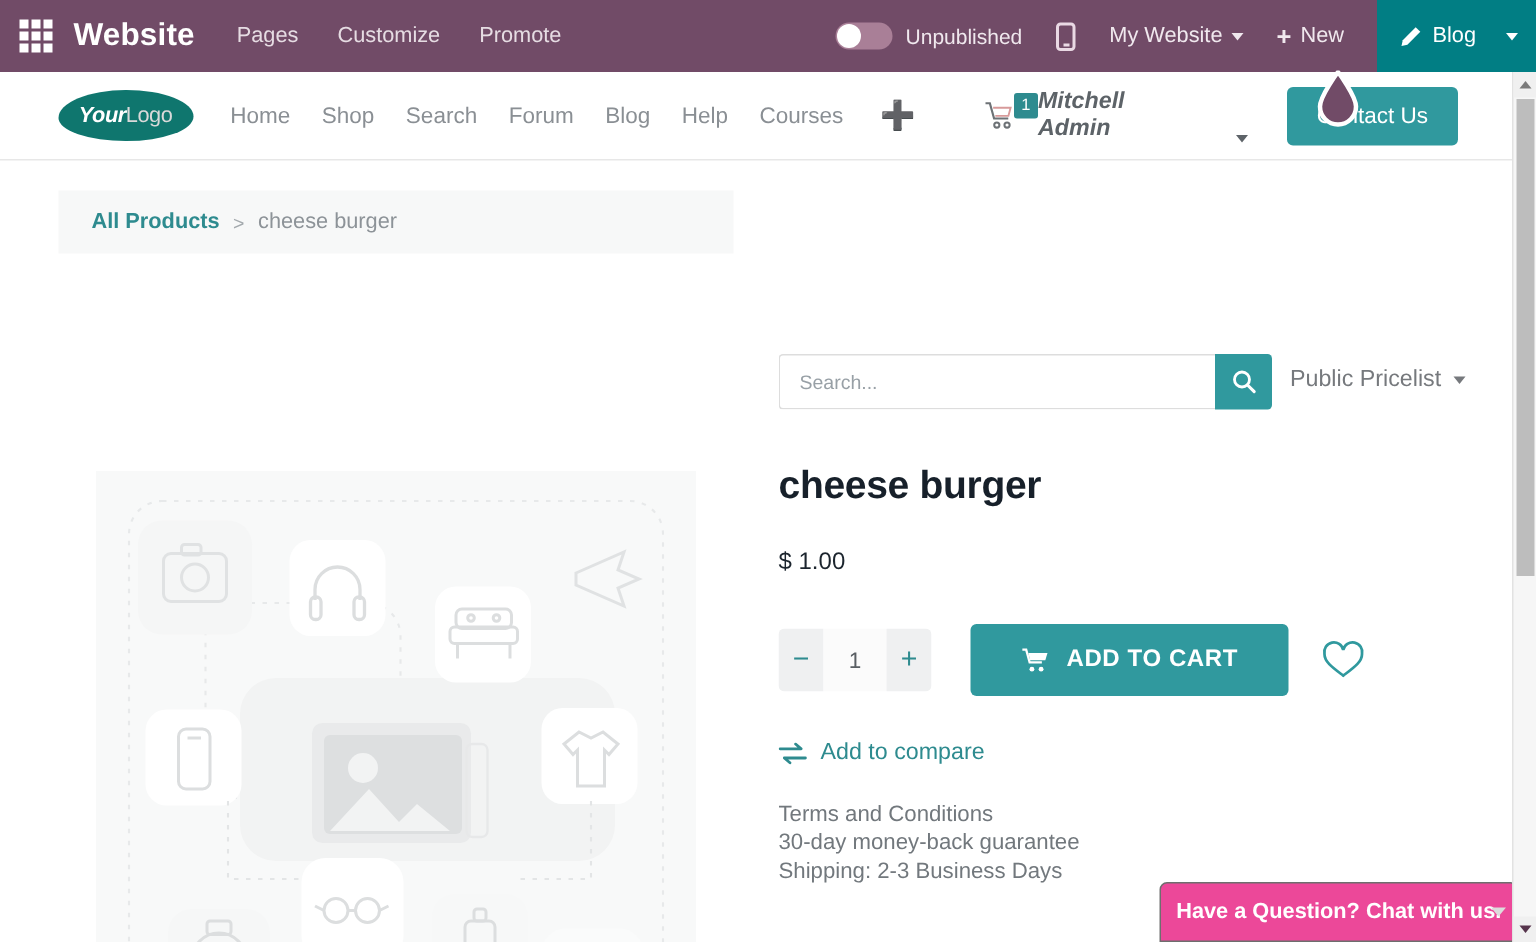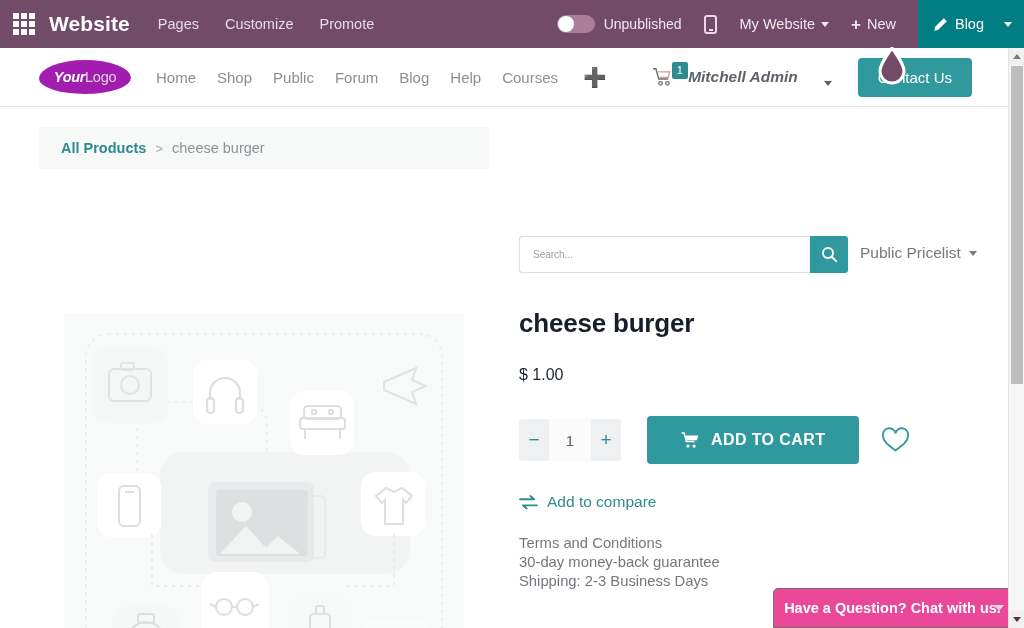--- a/index.html
+++ b/index.html
@@ -37,21 +37,21 @@
      border-top:5px solid currentColor; display:inline-block; }
   .plus-g { font-size:17px; line-height:1; font-weight:bold; }
   .edit-btn { background:#017E84; height:48px; display:flex; align-items:center; gap:7px;
      padding:0 16px 0 15px; color:#fff; font-size:14.5px; cursor:pointer; }
   .edit-caret { background:#017E84; height:48px; display:flex; align-items:center; padding:0 12px 0 4px;
      color:#fff; cursor:pointer; }
 
   
   .site-header { position:absolute; left:0; top:48px; width:1008px; height:59px;
      background:#fff; border-bottom:1px solid #e7e7e7; display:flex; align-items:center; }
-  .logo { margin-left:39px; width:92px; height:34px; background:#a21caf;
+  .logo { margin-left:39px; width:92px; height:34px; background:#0f766e;
      border-radius:50% 50% 50% 50%/ 55% 52% 48% 45%;
      display:flex; align-items:center; justify-content:center; letter-spacing:-.3px; }
   .logo .l1 { color:#fff; font-weight:bold; font-size:14.5px; font-style:italic; }
   .logo .l2 { color:#d9d9d9; font-size:14.5px; }
   .mainnav { display:flex; align-items:center; gap:21px; margin-left:25px; }
   .mainnav a { color:#8a8f94; font-size:15px; text-decoration:none; cursor:pointer; }
   .nav-plus { color:#5c6166; font-size:19px; font-weight:bold; cursor:pointer; margin-left:4px; }
   .cart-wrap { position:relative; margin-left:24px; cursor:pointer; display:flex; align-items:flex-start; }
   .cart-badge { background:#2e8b8f; color:#fff; font-size:11px; line-height:1; padding:3px 5px;
      border-radius:2px; margin-left:-2px; margin-top:-5px; }
@@ -63,21 +63,21 @@
   
   .content { position:absolute; left:0; top:108px; width:1008px; height:520px; background:#fff; }
   .breadcrumb { position:absolute; left:39px; top:19px; width:450px; height:42px;
      background:#f7f8f8; display:flex; align-items:center; padding-left:22px; gap:9px; }
   .bc-link { color:#2e8b8f; font-weight:bold; font-size:14.5px; cursor:pointer; text-decoration:none; }
   .bc-sep { color:#a3a9ad; font-size:13px; }
   .bc-cur { color:#8d9398; font-size:14.5px; }
 
   .searchbox { position:absolute; left:519px; top:128px; display:flex; }
   .search-input { width:291px; height:37px; border:1px solid #ddd; border-right:none;
-     border-radius:3px 0 0 3px; padding:0 13px; font-size:10px; color:#7b8186;
+     border-radius:3px 0 0 3px; padding:0 13px; font-size:13px; color:#7b8186;
      font-family:"Liberation Sans", sans-serif; outline:none; background:#fff; }
   .search-input::placeholder { color:#98a0a6; }
   .search-btn { width:38px; height:37px; background:#30999e; border:none; border-radius:0 3px 3px 0;
      display:flex; align-items:center; justify-content:center; cursor:pointer; }
   .pricelist { position:absolute; left:860px; top:136px; display:flex; align-items:center; gap:8px;
      color:#76797d; font-size:15.5px; cursor:pointer; }
 
   .product-img { position:absolute; left:64px; top:206px; width:400px; height:400px;
      background:#f8f9f9; overflow:hidden; }
 
@@ -177,21 +177,21 @@
   </div>
 
   <div class="site-header">
     <div class="logo">
       <span class="l1">Your</span>
         <span class="l2">Logo</span>
     </div>
     <div class="mainnav">
       <a>Home</a>
       <a>Shop</a>
-      <a>Public</a>
+      <a>Search</a>
       <a>Forum</a>
       <a>Blog</a>
       <a>Help</a>
       <a>Courses</a>
       <span class="nav-plus">➕</span>
       <div class="cart-wrap">
         <svg width="22" height="20" viewBox="0 0 24 22">
           <path d="M1 2h3.2l3.1 11.2h10.4" fill="none" stroke="#6d7276" stroke-width="1.6"></path>
           <path d="M6.6 5.3h12.8l-1.6 6H8.2" fill="none" stroke="#d79a9a" stroke-width="1.4"></path>
           <circle cx="9.3" cy="18" r="1.9" fill="none" stroke="#6d7276" stroke-width="1.5"></circle>

